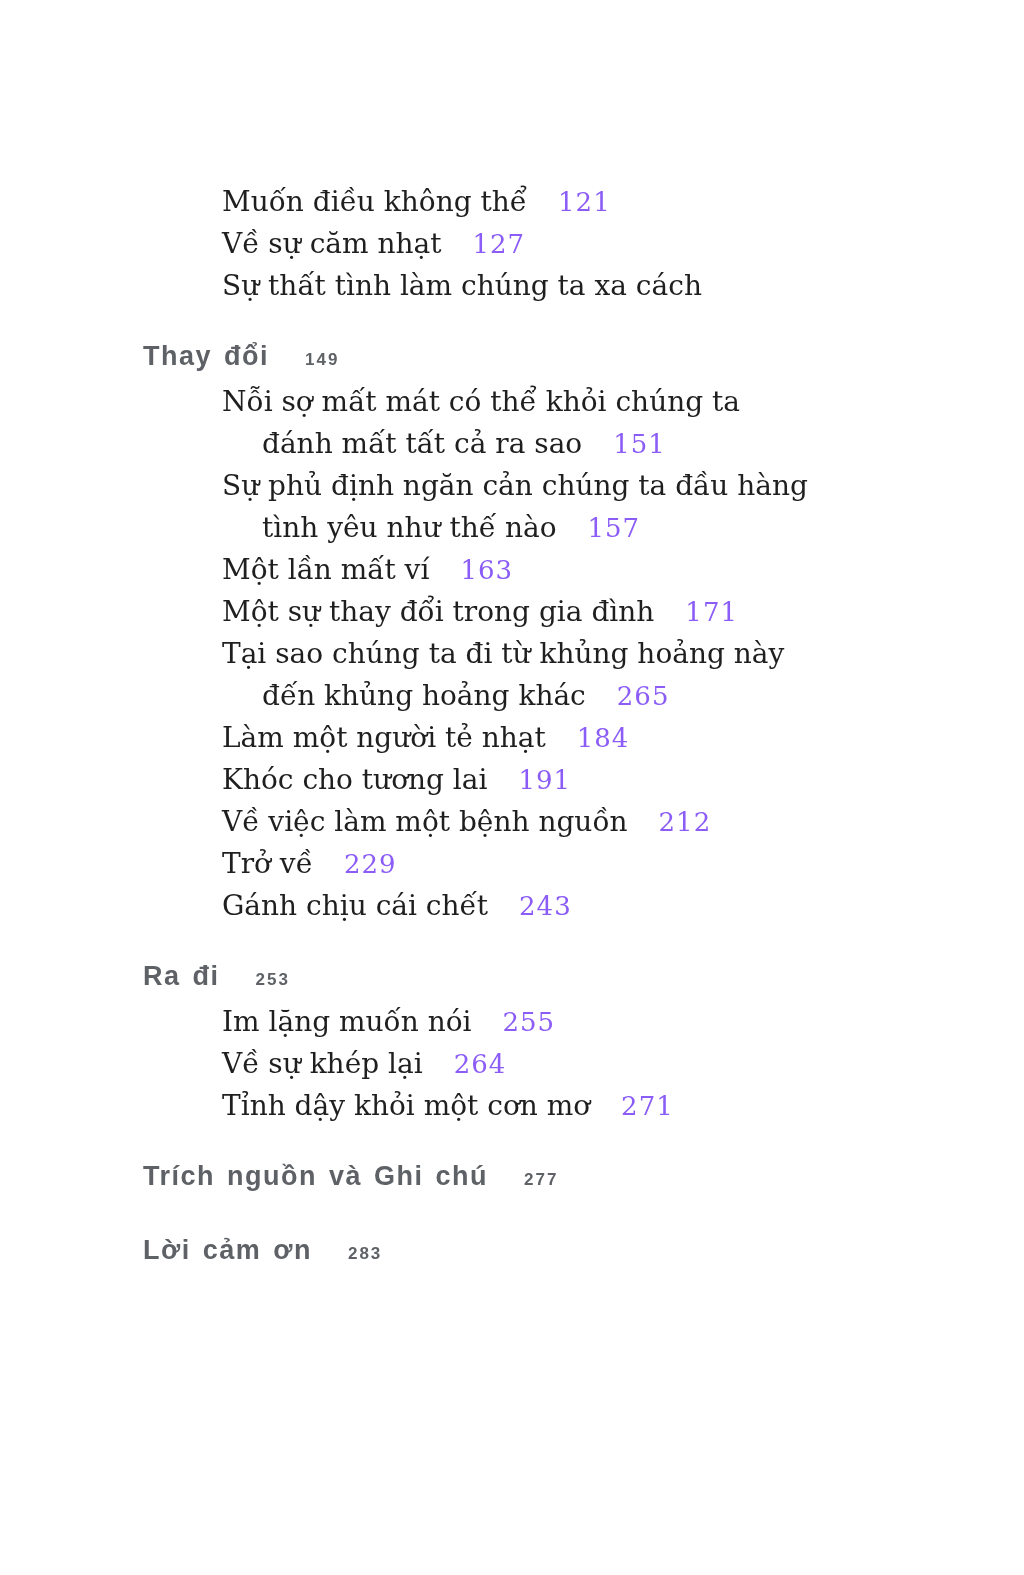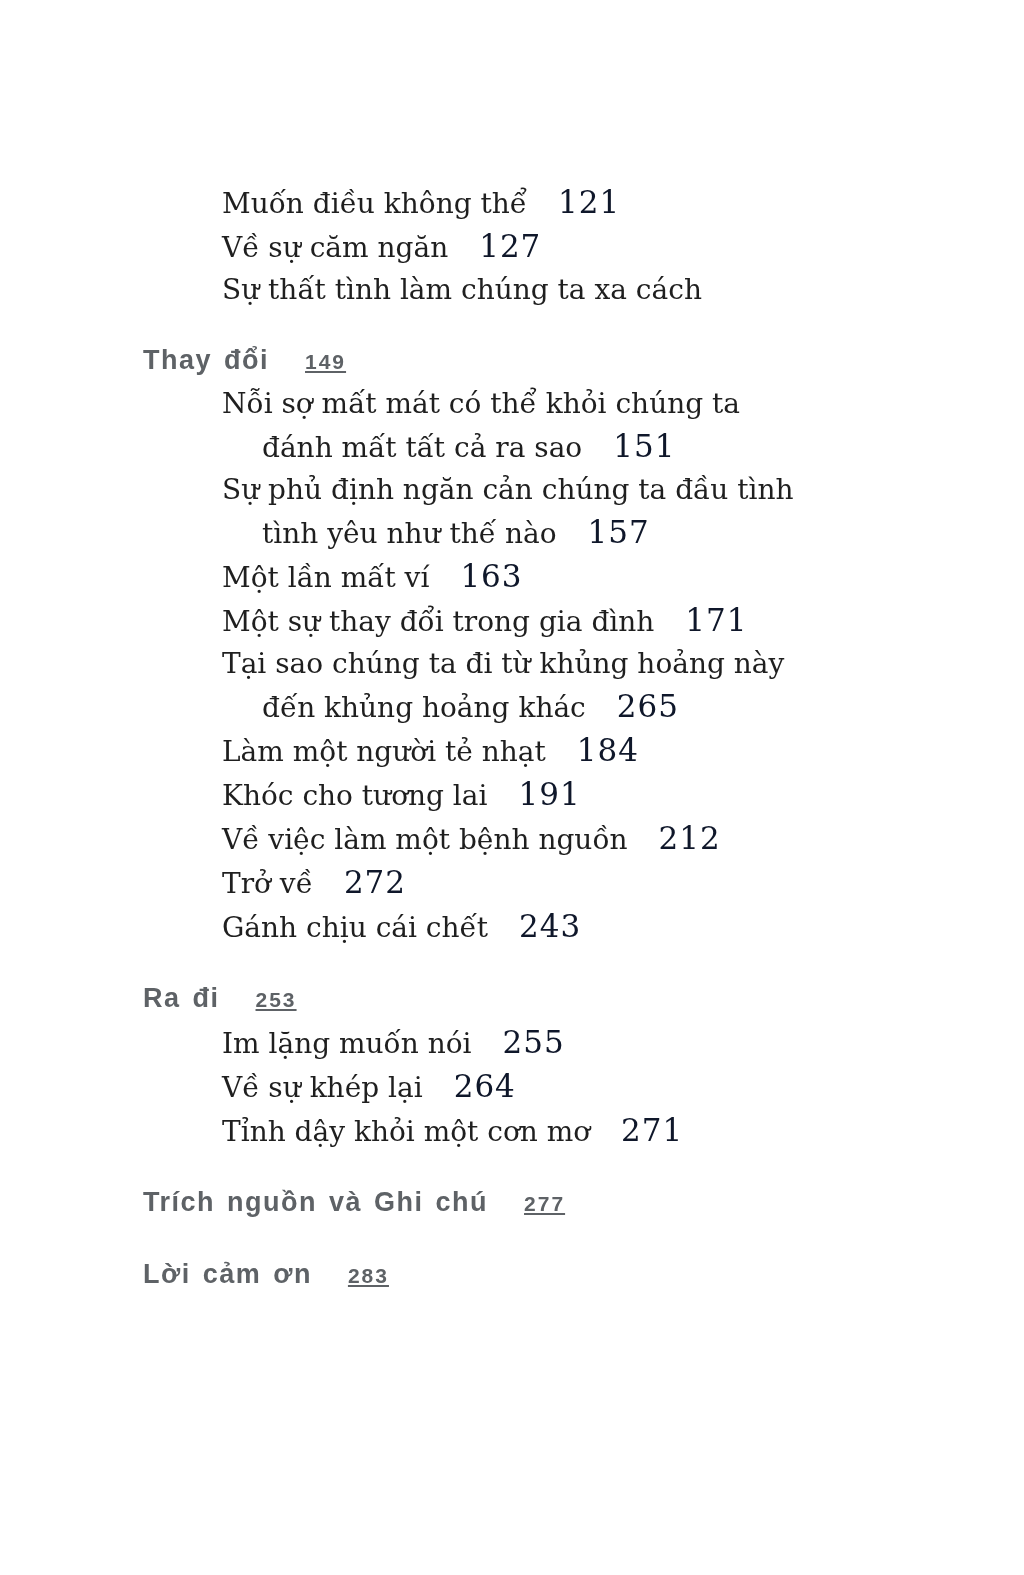--- a/index.html
+++ b/index.html
@@ -27,72 +27,71 @@
   }
   .item .line {
     line-height: 42px;
     white-space: nowrap;
     padding-left: 79px;   
   }
   .item .line.cont {
     padding-left: 119px;  
   }
   .item .page-num {
-    font-size: 31px;
+    font-size: 26px;
     margin-left: 31px;
-    color: #0f172a;
+    color: #8b5cf6;
     letter-spacing: 1px;
   }
 
   
   .sec {
     font-family: "Liberation Sans", sans-serif;
     font-weight: bold;
     font-size: 27px;
     color: #5e6266;
     letter-spacing: 1.5px;
     word-spacing: 3px;
   }
   .sec .line {
     line-height: 42px;
     white-space: nowrap;
     padding-left: 0;
   }
   .sec { margin-top: 28px; }
   .sec .page-num {
-    font-size: 21px;
+    font-size: 17px;
     margin-left: 36px;
     letter-spacing: 2px;
     color: #5e6266;
-    text-decoration: underline;
   }
 </style>
 </head>
 <body>
 
 <div class="page">
   <div class="toc" id="toc-list">
       <div class="item">
         <div class="line"><span>Muốn điều không thể</span><span class="page-num">121</span></div>
       </div>
       <div class="item">
-        <div class="line"><span>Về sự căm ngăn</span><span class="page-num">127</span></div>
+        <div class="line"><span>Về sự căm nhạt</span><span class="page-num">127</span></div>
       </div>
       <div class="item">
         <div class="line"><span>Sự thất tình làm chúng ta xa cách</span></div>
       </div>
       <div class="sec">
         <div class="line"><span>Thay đổi</span><span class="page-num">149</span></div>
       </div>
       <div class="item">
         <div class="line"><span>Nỗi sợ mất mát có thể khỏi chúng ta</span></div>
         <div class="line cont"><span>đánh mất tất cả ra sao</span><span class="page-num">151</span></div>
       </div>
       <div class="item">
-        <div class="line"><span>Sự phủ định ngăn cản chúng ta đầu tình</span></div>
+        <div class="line"><span>Sự phủ định ngăn cản chúng ta đầu hàng</span></div>
         <div class="line cont"><span>tình yêu như thế nào</span><span class="page-num">157</span></div>
       </div>
       <div class="item">
         <div class="line"><span>Một lần mất ví</span><span class="page-num">163</span></div>
       </div>
       <div class="item">
         <div class="line"><span>Một sự thay đổi trong gia đình</span><span class="page-num">171</span></div>
       </div>
       <div class="item">
         <div class="line"><span>Tại sao chúng ta đi từ khủng hoảng này</span></div>
@@ -101,21 +100,21 @@
       <div class="item">
         <div class="line"><span>Làm một người tẻ nhạt</span><span class="page-num">184</span></div>
       </div>
       <div class="item">
         <div class="line"><span>Khóc cho tương lai</span><span class="page-num">191</span></div>
       </div>
       <div class="item">
         <div class="line"><span>Về việc làm một bệnh nguồn</span><span class="page-num">212</span></div>
       </div>
       <div class="item">
-        <div class="line"><span>Trở về</span><span class="page-num">272</span></div>
+        <div class="line"><span>Trở về</span><span class="page-num">229</span></div>
       </div>
       <div class="item">
         <div class="line"><span>Gánh chịu cái chết</span><span class="page-num">243</span></div>
       </div>
       <div class="sec">
         <div class="line"><span>Ra đi</span><span class="page-num">253</span></div>
       </div>
       <div class="item">
         <div class="line"><span>Im lặng muốn nói</span><span class="page-num">255</span></div>
       </div>

